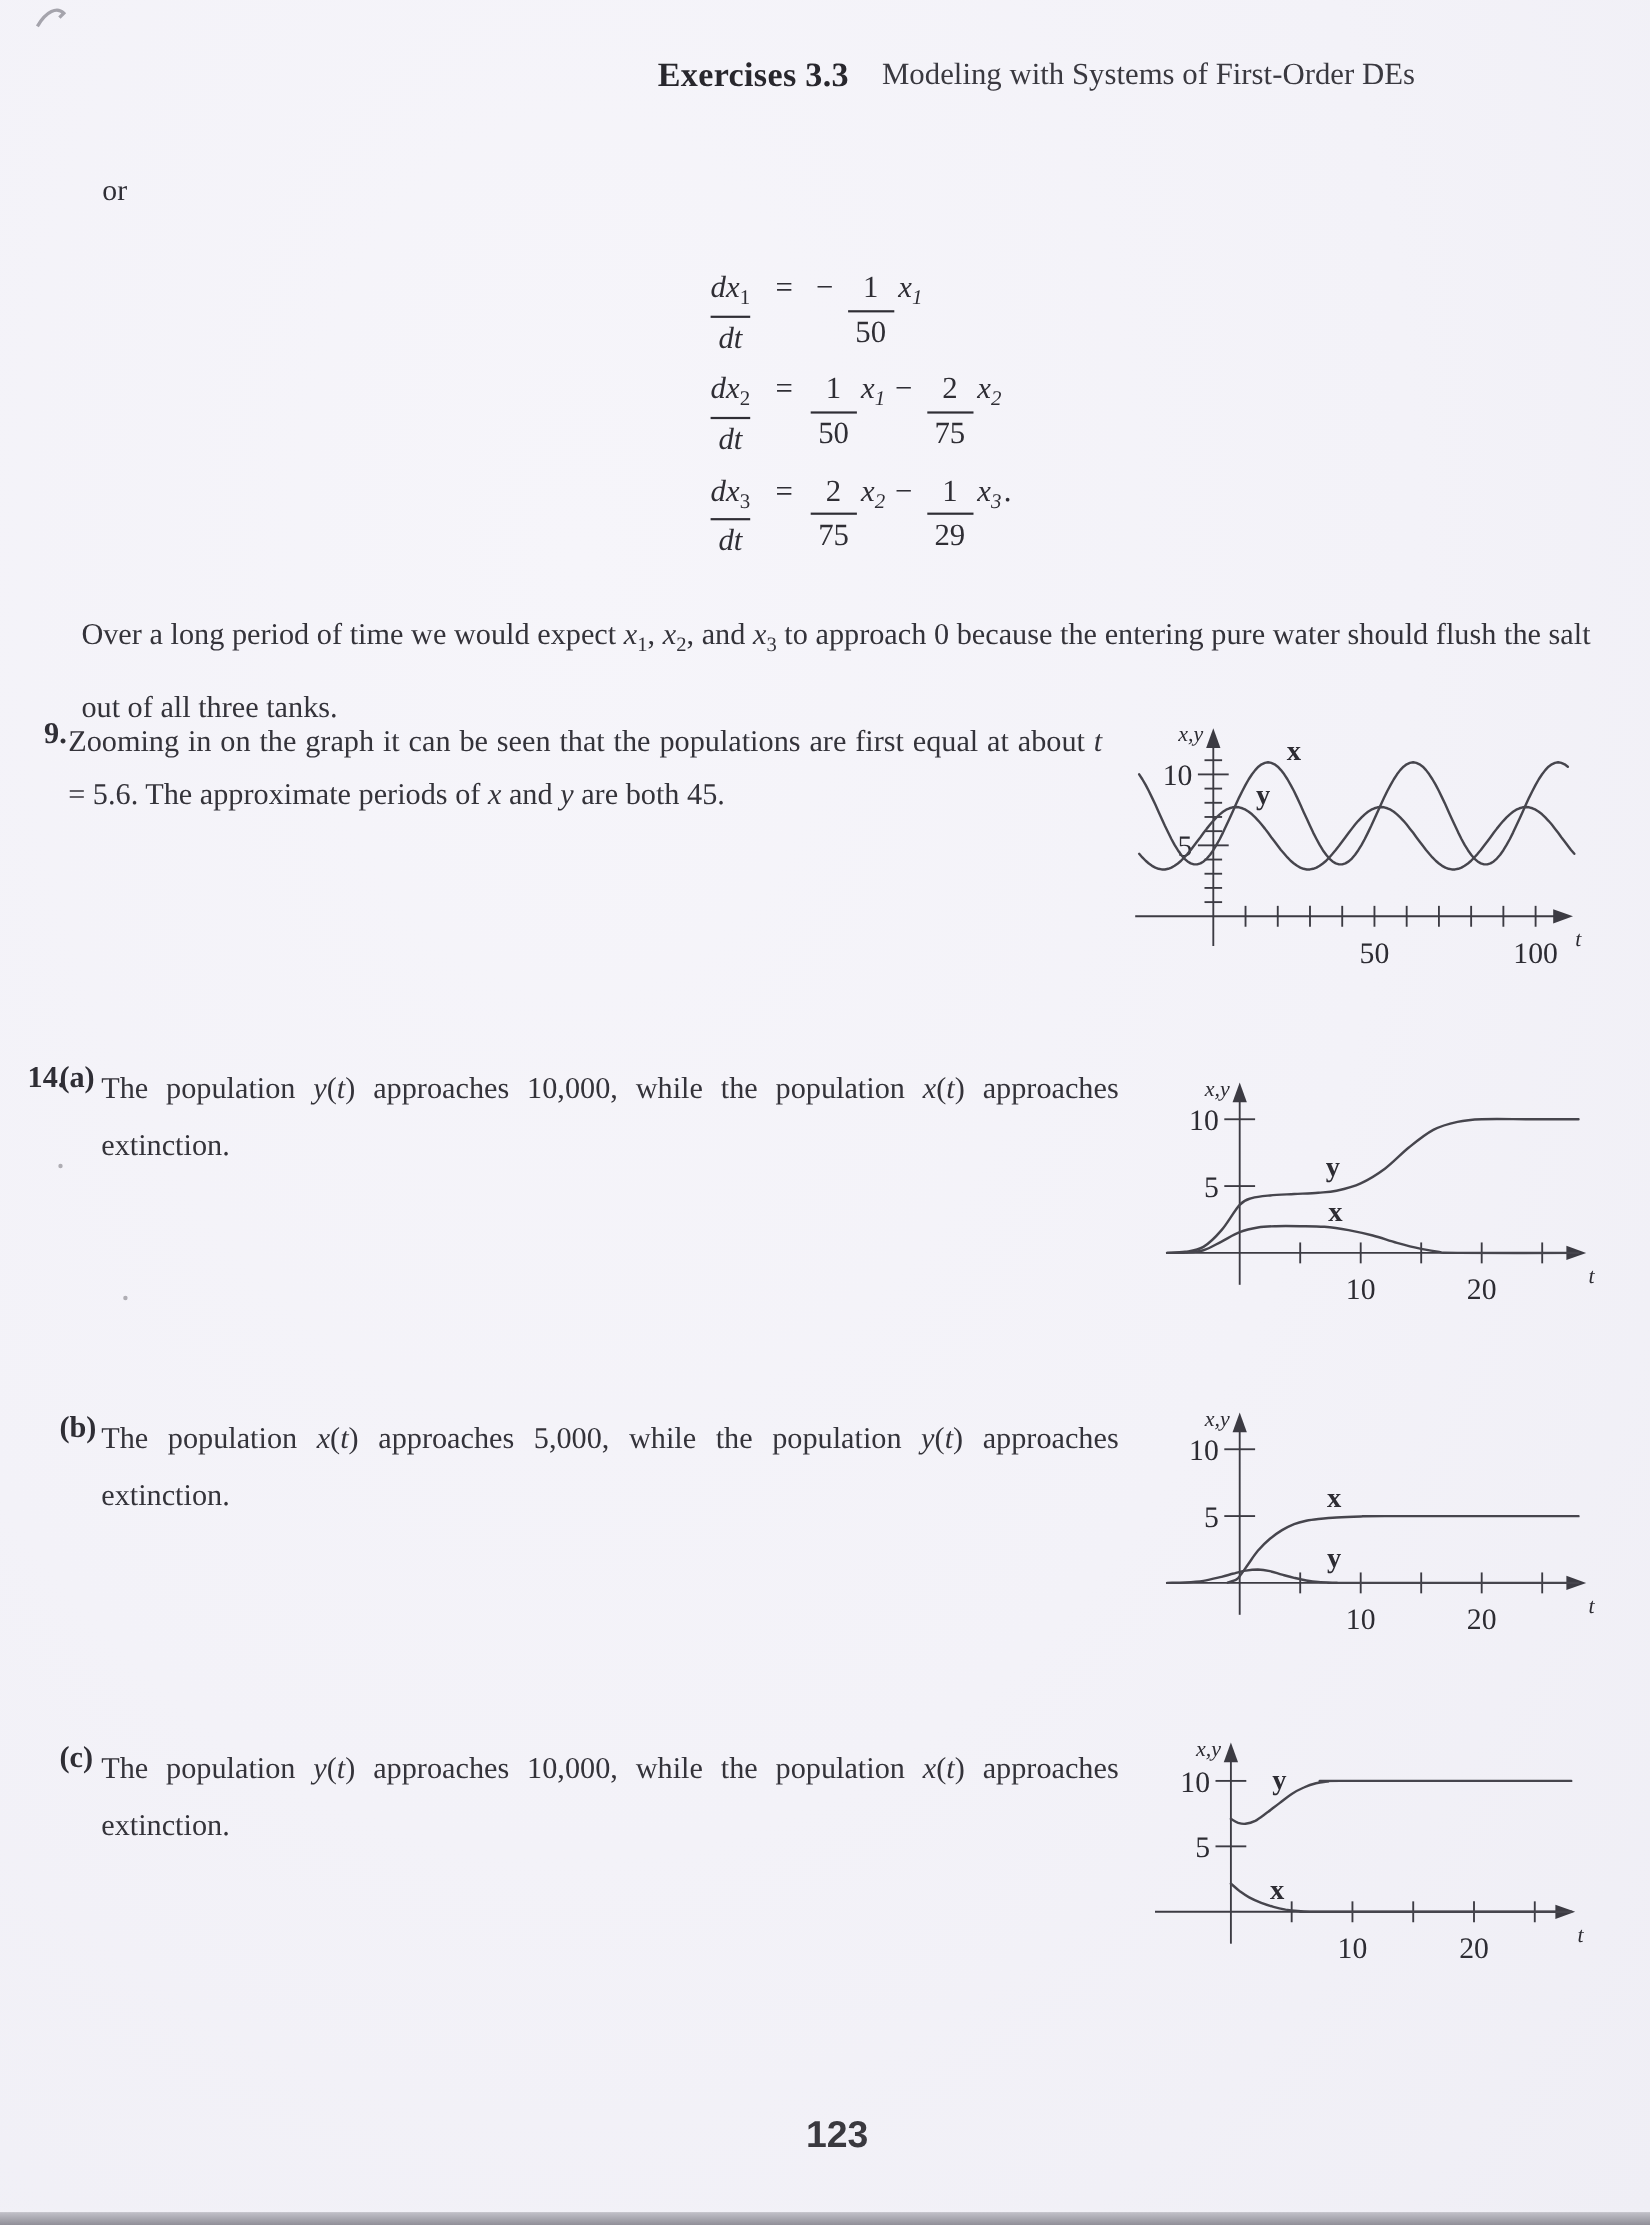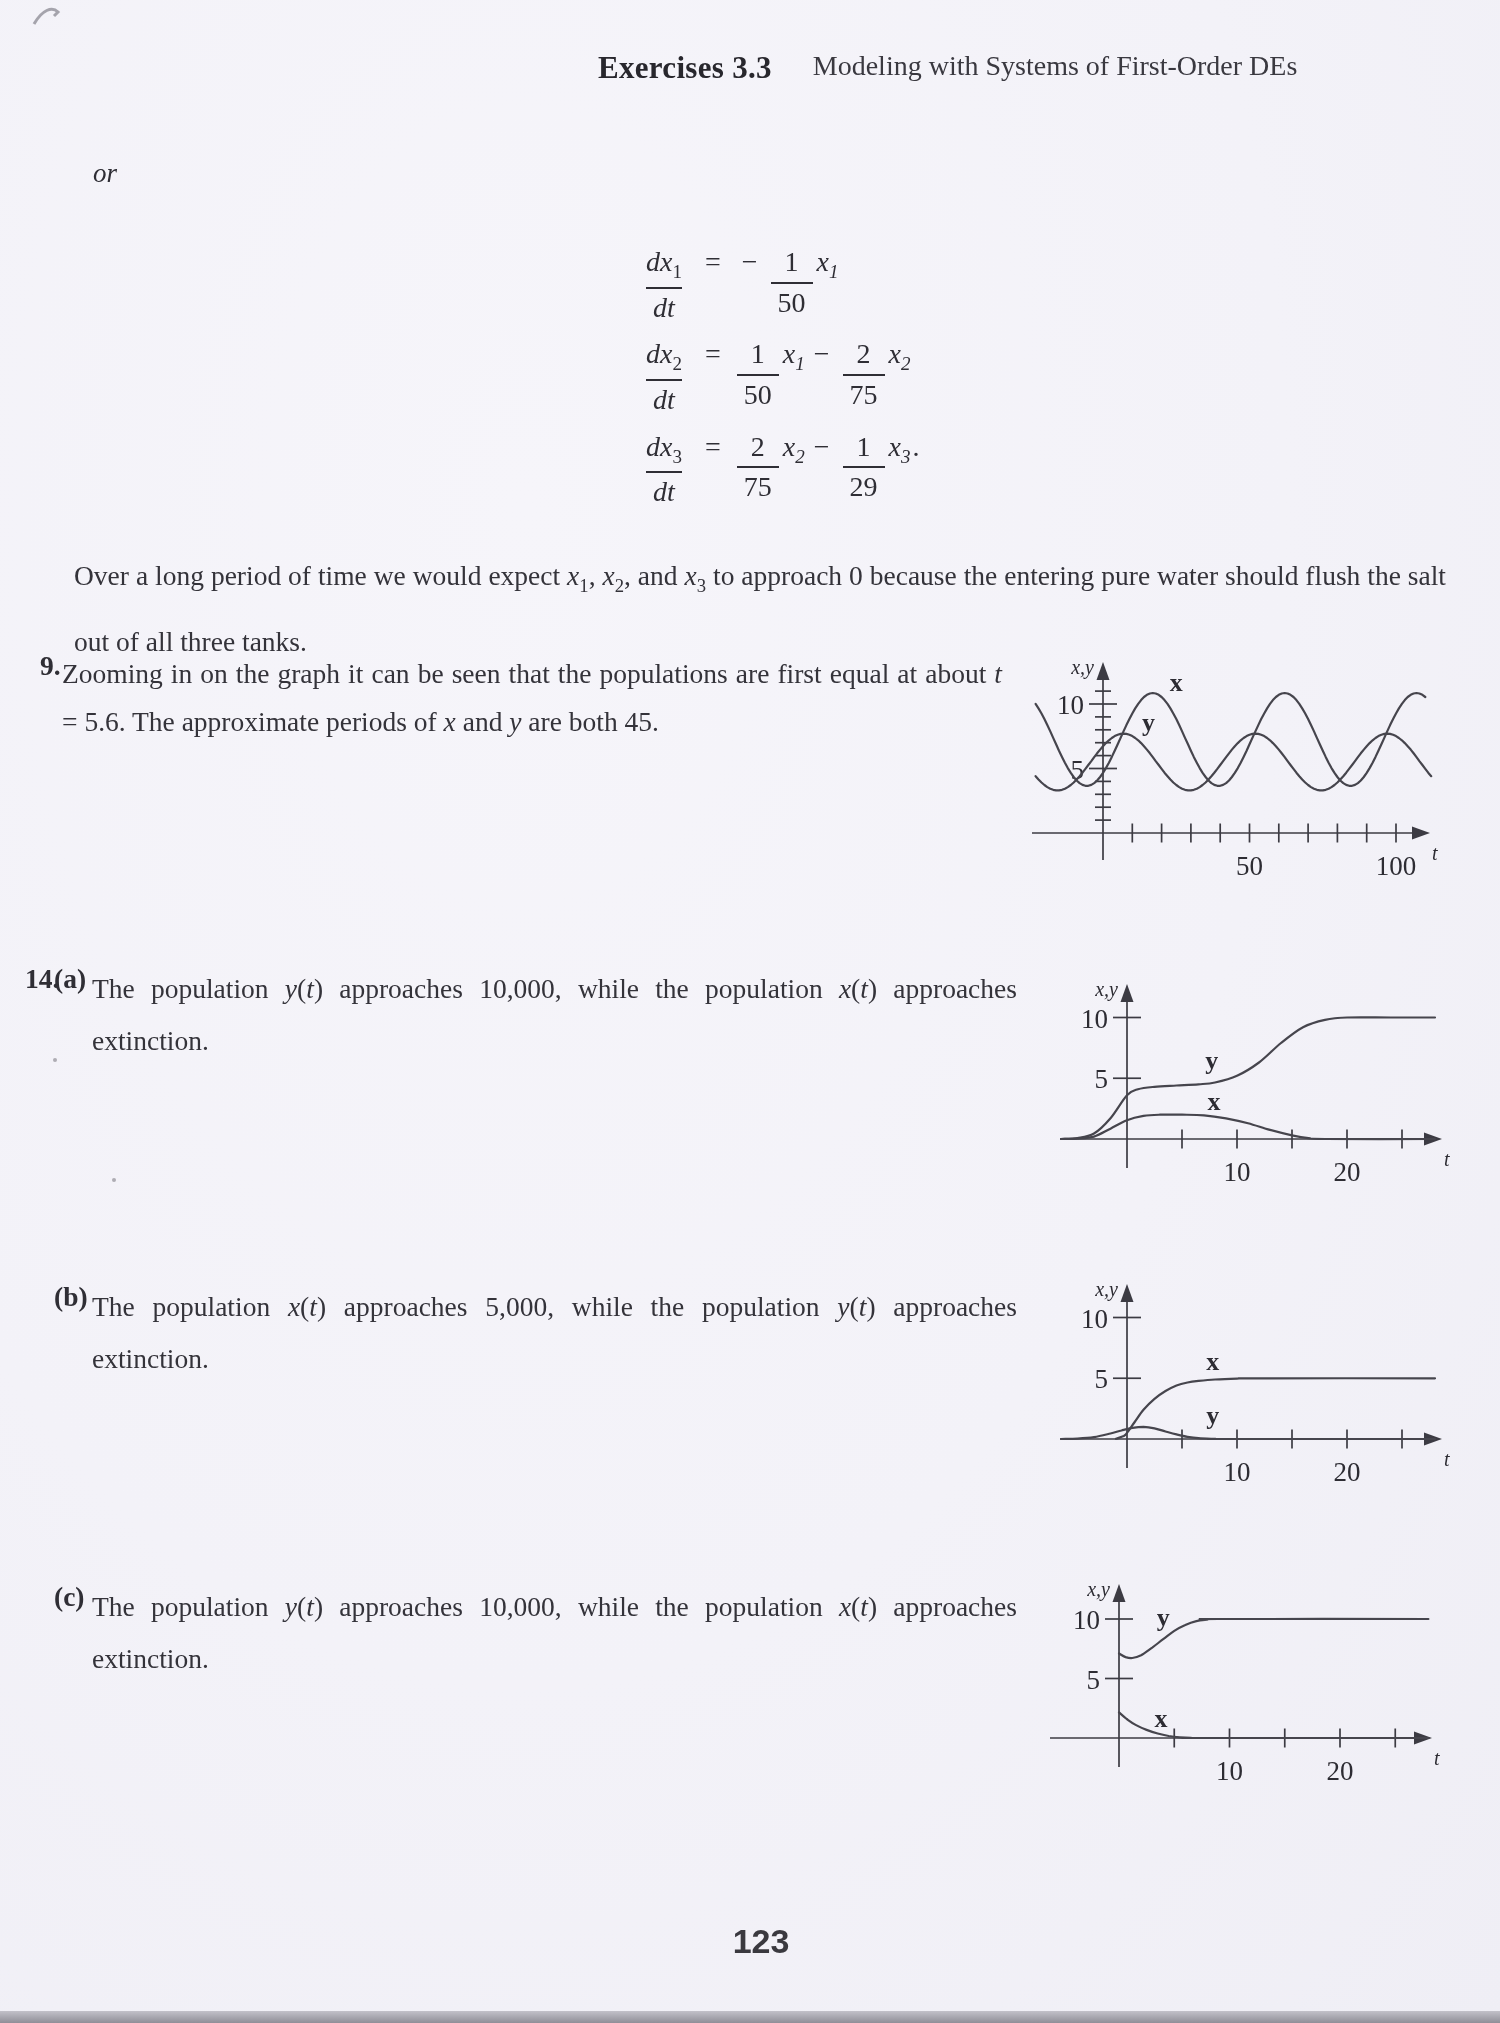--- a/index.html
+++ b/index.html
@@ -7,24 +7,24 @@
   .page{
     position:relative;
     width:1500px;height:2023px;
     margin:0 auto;
     background:radial-gradient(ellipse at 35% 25%, #f6f5fa 0%, #f3f2f8 55%, #efeef5 100%);
     overflow:hidden;
     font-family:"Liberation Serif","DejaVu Serif",serif;
     color:#2f2e35;
   }
   .abs{position:absolute;}
-  .header{top:50px;left:598px;display:flex;align-items:flex-start;gap:41px;white-space:nowrap;}
+  .header{top:50px;left:598px;display:flex;align-items:center;gap:30px;white-space:nowrap;}
   .hdr-bold{font-weight:bold;font-size:31px;color:#28272d;letter-spacing:.3px;}
   .hdr-title{font-size:28px;color:#3a3940;}
-  .or-label{top:158px;left:93px;font-size:27px;font-style:italic;}
+  .or-label{top:158px;left:93px;font-size:27px;}
   .equations{top:246px;left:635px;}
   .eq-row{display:flex;margin-bottom:14px;font-size:28px;}
   .frac{display:inline-flex;flex-direction:column;align-items:center;margin:0 4px;}
   .frac .fnum{padding:1px 7px 4px;line-height:1.1;}
   .frac .fden{padding:4px 7px 1px;line-height:1.1;border-top:2px solid #2f2e35;}
   .eq-eq{margin:0 12px;}
   .eq-sign{margin:0 9px;}
   .eq-var{font-style:italic;}
   .eq-tail{margin-left:2px;}
   i{font-style:italic;}

